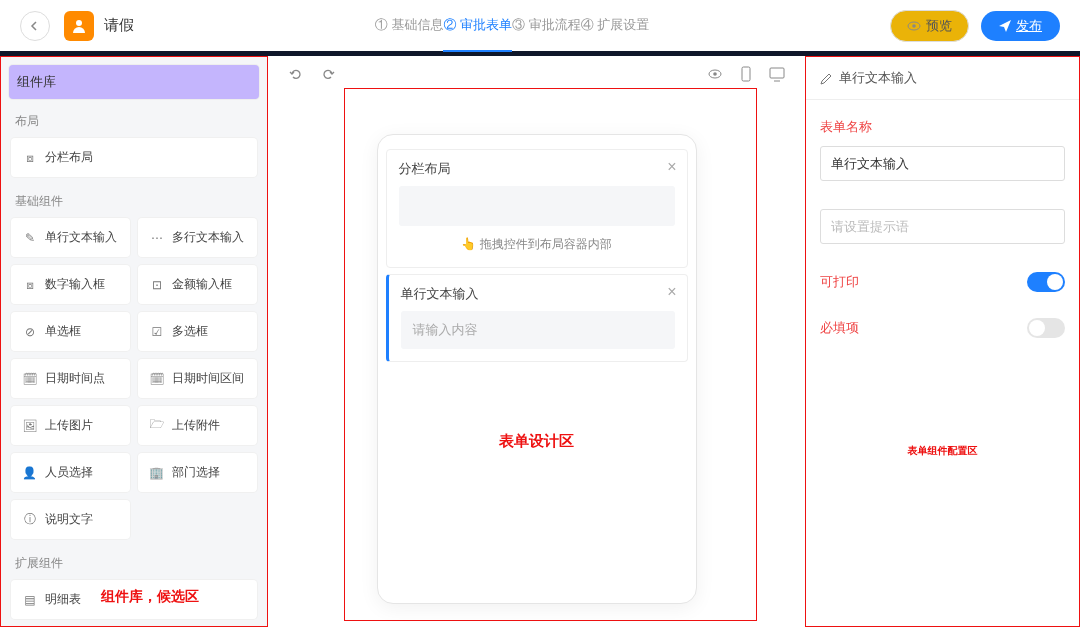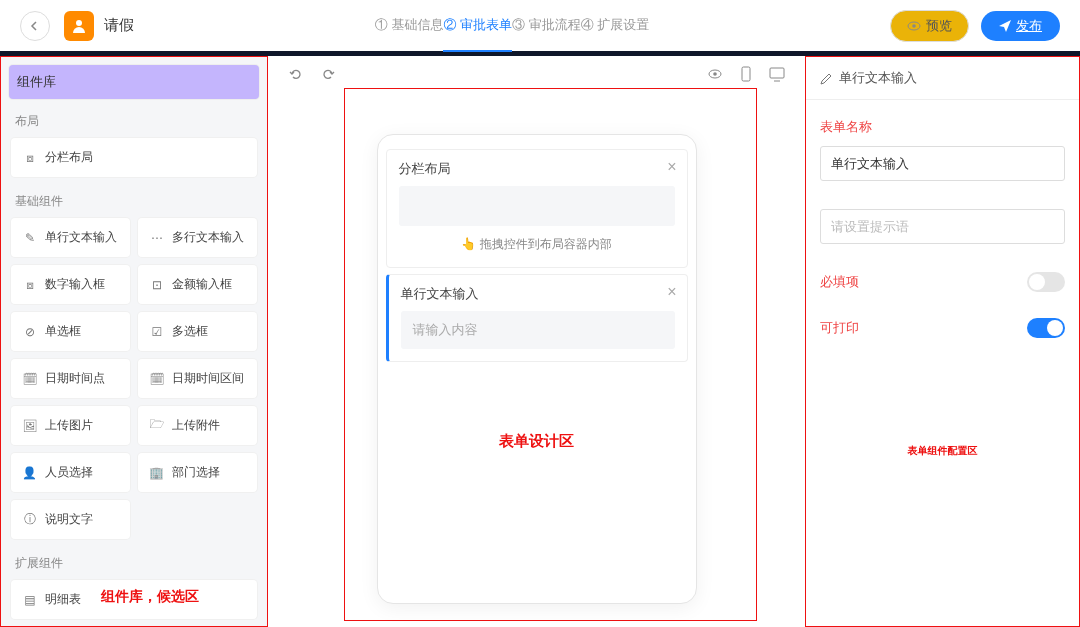--- a/index.html
+++ b/index.html
@@ -482,23 +482,23 @@
     </div>
     <div class="config-body">
       <div class="form-row">
         <label class="form-label">表单名称</label>
         <input class="form-input" value="单行文本输入" style="">
       </div>
       <div class="form-row">
         <input class="form-input" placeholder="请设置提示语" style="">
       </div>
       <div class="form-inline">
+        <span class="form-label" style="margin:0">可打印</span>
+        <div class="switch on"></div>
+      </div>
+      <div class="form-inline">
         <span class="form-label" style="margin:0">必填项</span>
         <div class="switch off"></div>
       </div>
-      <div class="form-inline">
-        <span class="form-label" style="margin:0">可打印</span>
-        <div class="switch on"></div>
-      </div>
     </div>
     <div class="config-annotation">表单组件配置区</div>
   </div>
 </div>
 
 </body></html>

